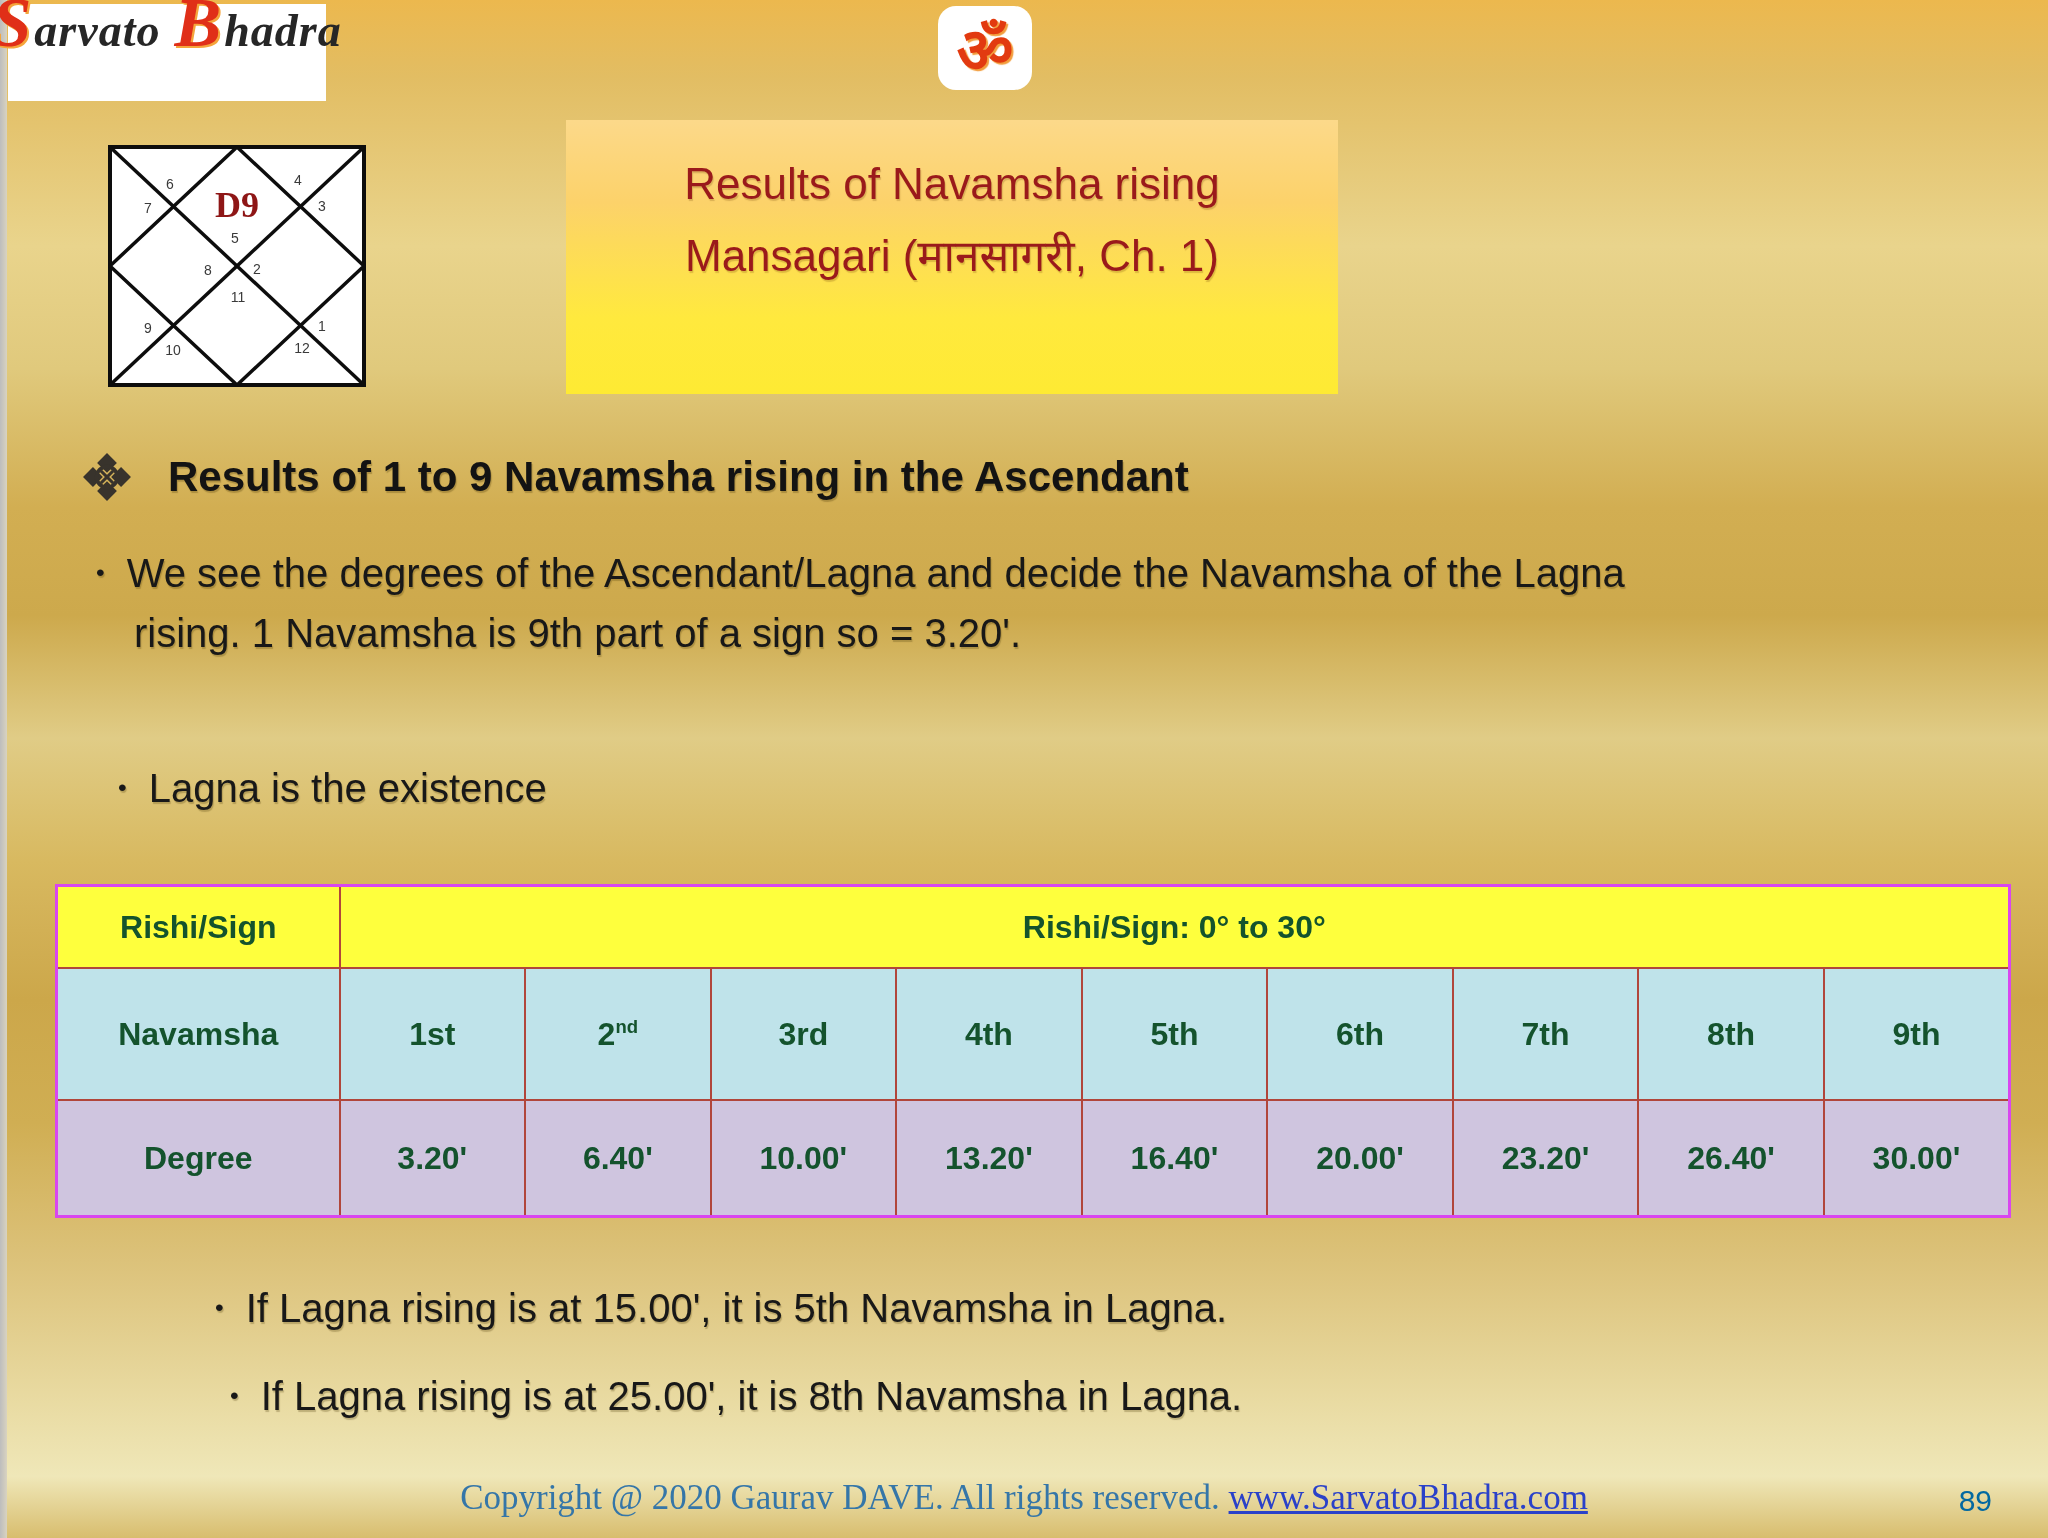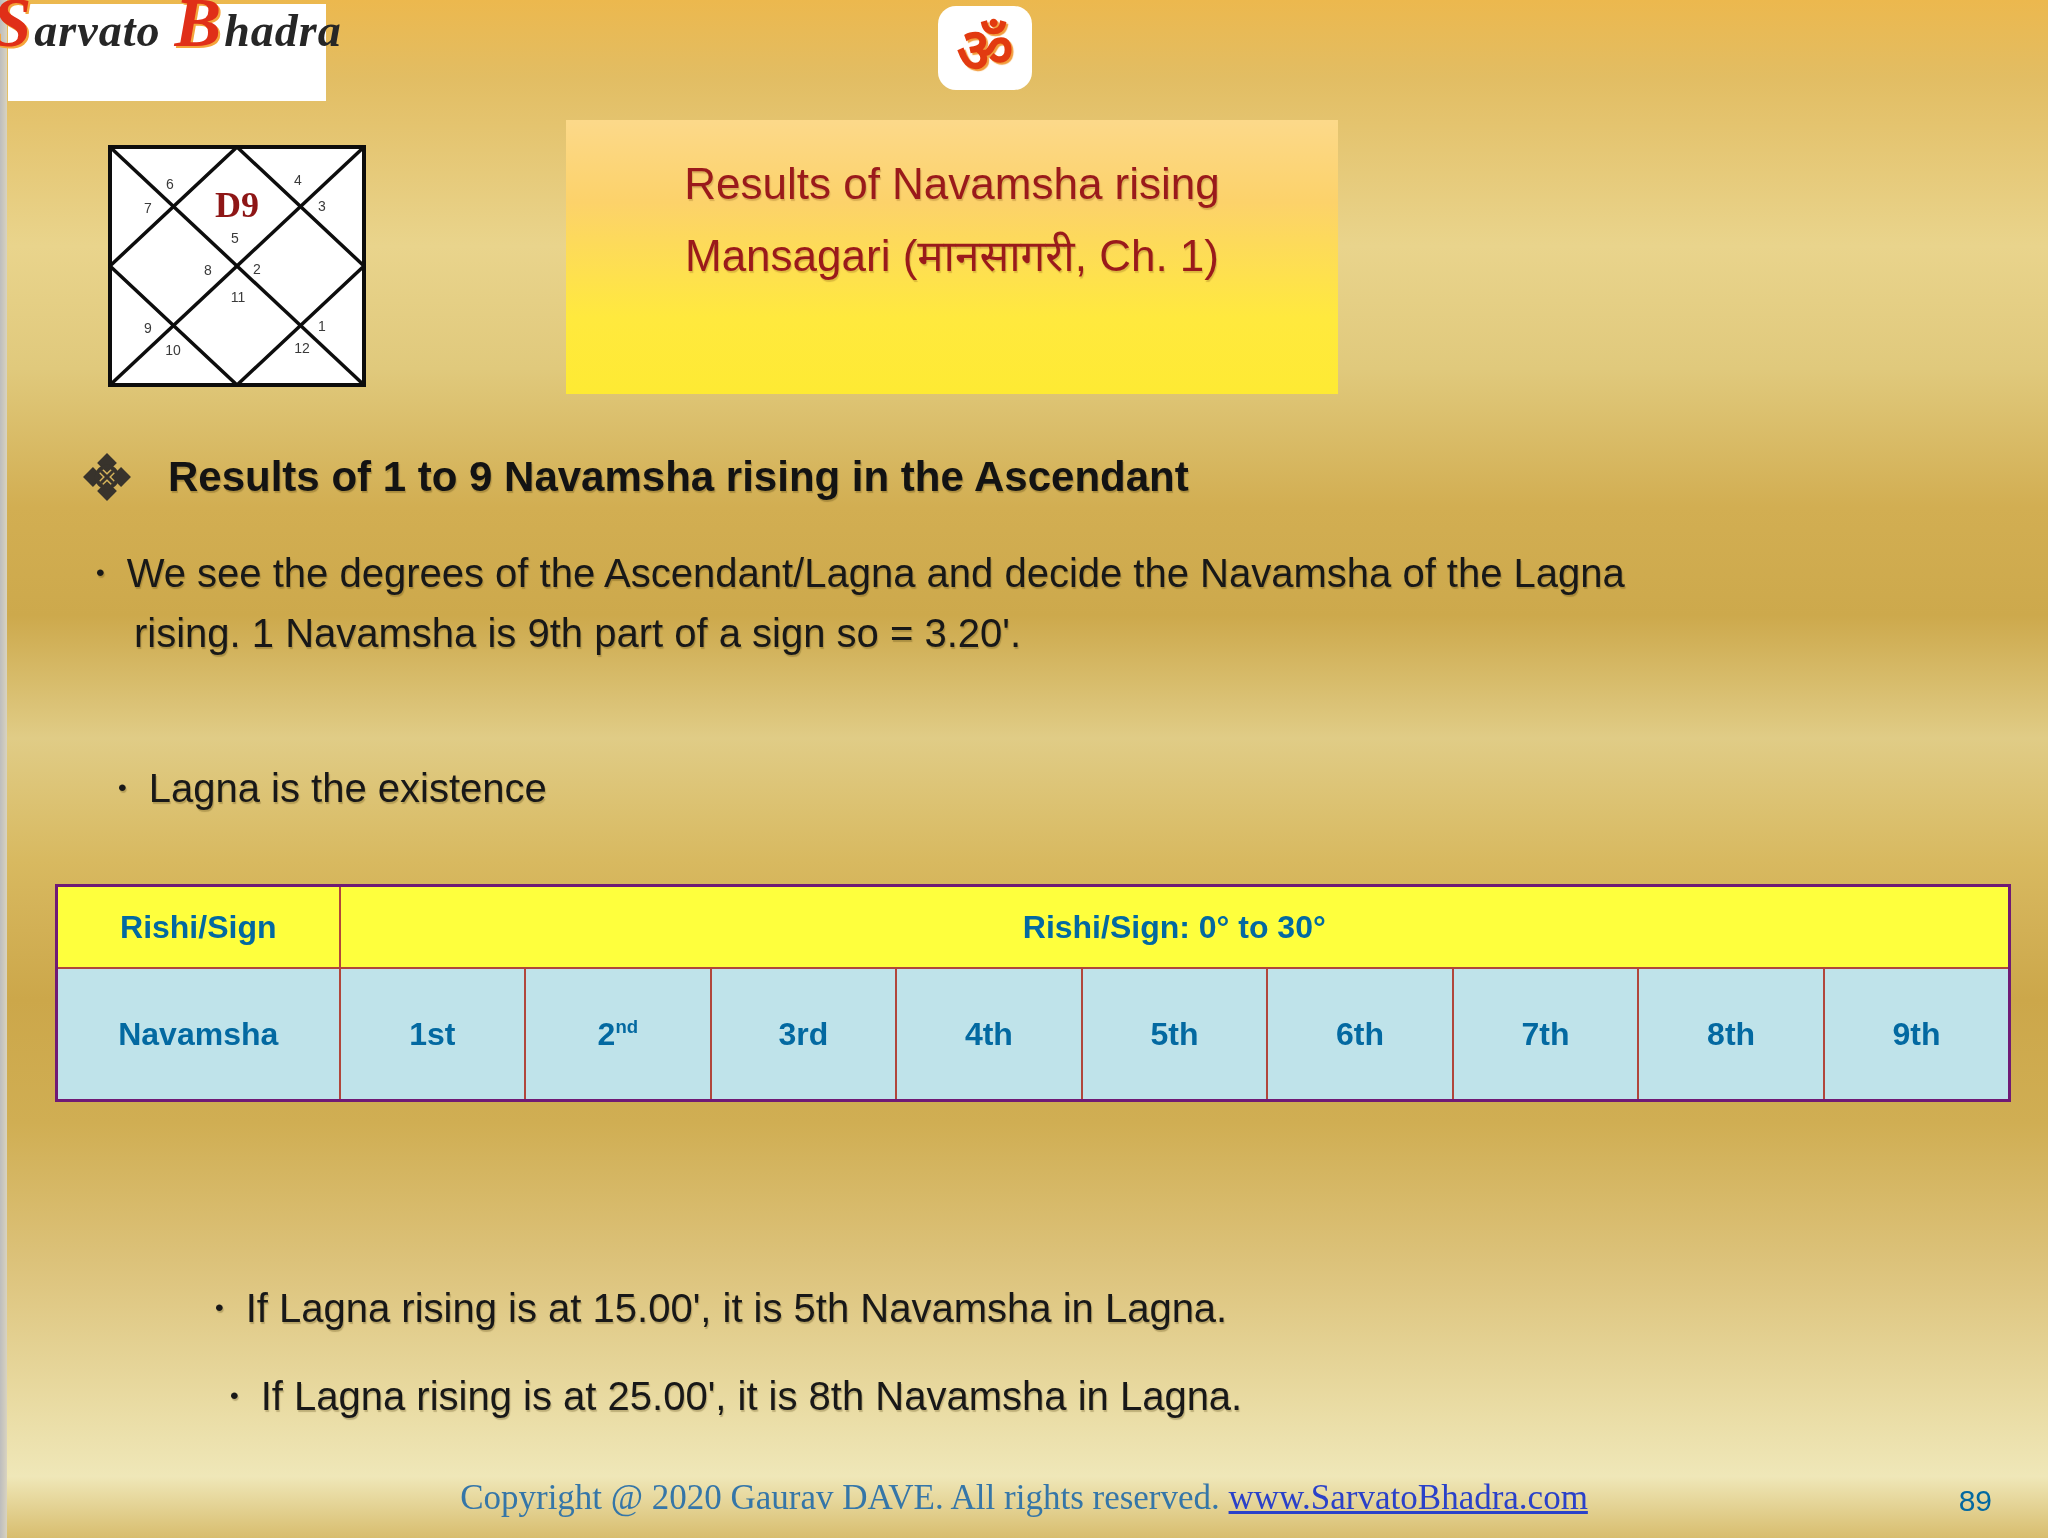--- a/index.html
+++ b/index.html
@@ -70,22 +70,22 @@
     position:relative; top:-6px;
   }
   .b1 { left:96px;  top:546px; width:1580px; line-height:54px; }
   .b2 { left:118px; top:766px; }
   .b3 { left:215px; top:1286px; }
   .b4 { left:230px; top:1374px; }
   
   .table-wrap { position:absolute; left:55px; top:884px; width:1956px; }
   table {
     width:100%; border-collapse:collapse; table-layout:fixed;
-    font-size:32px; font-weight:bold; color:#0369a1; text-align:center;
-    border:3px solid #701a75;
+    font-size:32px; font-weight:bold; color:#14532d; text-align:center;
+    border:3px solid #d946ef;
   }
   td { border:2px solid #b1463b; vertical-align:middle; }
   .row-head td { background:#feff3d; height:78px; }
   .row-nav  td { background:#bfe3ea; height:128px; }
   .row-deg  td { background:#cfc5df; height:112px; }
   sup { font-size:58%; }
   
   .footer {
     position:absolute; left:0; right:0; top:1478px; text-align:center;
     font-family:"Liberation Serif", serif; font-size:35px; color:#3576a8;
@@ -181,20 +181,32 @@
       <td>1st</td>
       <td><span>2</span><sup>nd</sup></td>
       <td>3rd</td>
       <td>4th</td>
       <td>5th</td>
       <td>6th</td>
       <td>7th</td>
       <td>8th</td>
       <td>9th</td>
     </tr>
+    <tr class="row-deg">
+      <td>Degree</td>
+      <td>3.20'</td>
+      <td>6.40'</td>
+      <td>10.00'</td>
+      <td>13.20'</td>
+      <td>16.40'</td>
+      <td>20.00'</td>
+      <td>23.20'</td>
+      <td>26.40'</td>
+      <td>30.00'</td>
+    </tr>
   </tbody>
     </table>
 </div>
 
 <div class="bullet b3">If Lagna rising is at 15.00', it is 5th Navamsha in Lagna.</div>
 <div class="bullet b4">If Lagna rising is at 25.00', it is 8th Navamsha in Lagna.</div>
 
 <div class="footer">
   <span>Copyright @ 2020 Gaurav DAVE. All rights reserved.</span>
   <a href="#">www.SarvatoBhadra.com</a>

